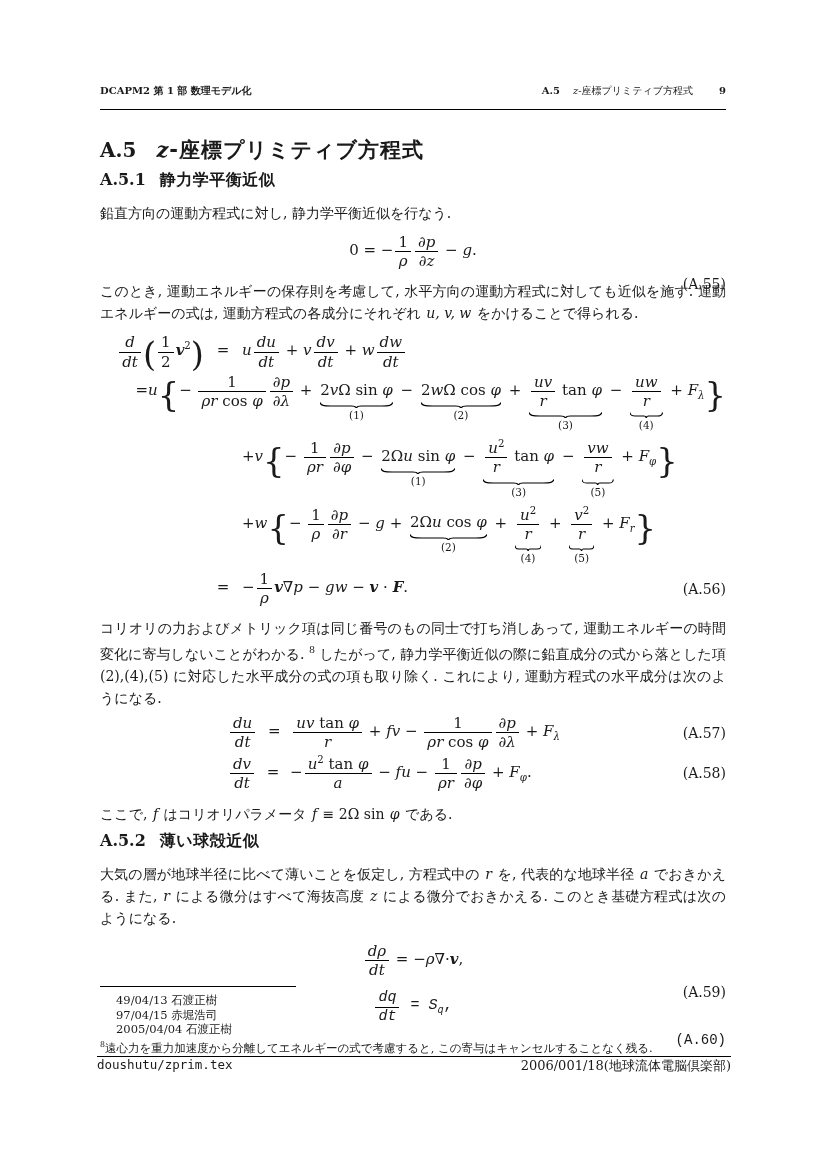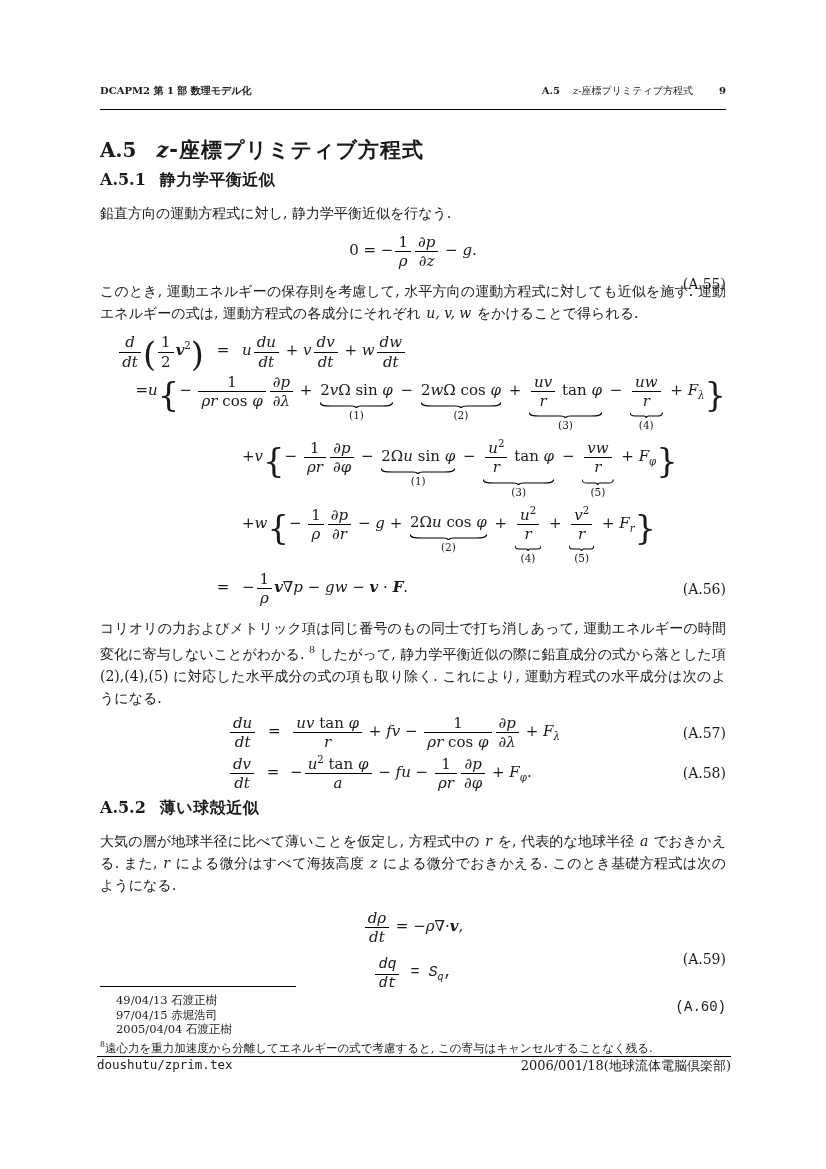--- a/index.html
+++ b/index.html
@@ -185,20 +185,21 @@
       <span class="tag">(A.57)</span>
     </div>
     <div class="arow">
       <span class="alhs"><span class="fr"><span class="nu"><i>dv</i></span><span class="de"><i>dt</i></span></span></span>
       <span class="arel">=</span>
       <span class="arhs">−<span class="fr"><span class="nu"><i>u</i><sup>2</sup> tan <i>φ</i></span><span class="de"><i>a</i></span></span> − <i>fu</i> − <span class="fr"><span class="nu">1</span><span class="de"><i>ρr</i></span></span><span class="fr"><span class="nu">∂<i>p</i></span><span class="de">∂<i>φ</i></span></span> + <i>F</i><sub><i>φ</i></sub>.</span>
       <span class="tag">(A.58)</span>
     </div>
   </div>
 
+  <p class="body">ここで, <i>f</i> はコリオリパラメータ <i>f</i> ≡ 2Ω sin <i>φ</i> である.</p>
 
   <div class="subsection-h">
     <span>A.5.2</span>
     <span class="jp">薄い球殻近似</span>
   </div>
 
   <p class="body">大気の層が地球半径に比べて薄いことを仮定し, 方程式中の <i>r</i> を, 代表的な地球半径 <i>a</i> でおきかえる. また, <i>r</i> による微分はすべて海抜高度 <i>z</i> による微分でおきかえる. このとき基礎方程式は次のようになる.</p>
 
   <div class="eq" style="margin-top:14px;">
     <span><span class="fr"><span class="nu"><i>dρ</i></span><span class="de"><i>dt</i></span></span> = −<i>ρ</i>∇·<b><i>v</i></b>,</span>

